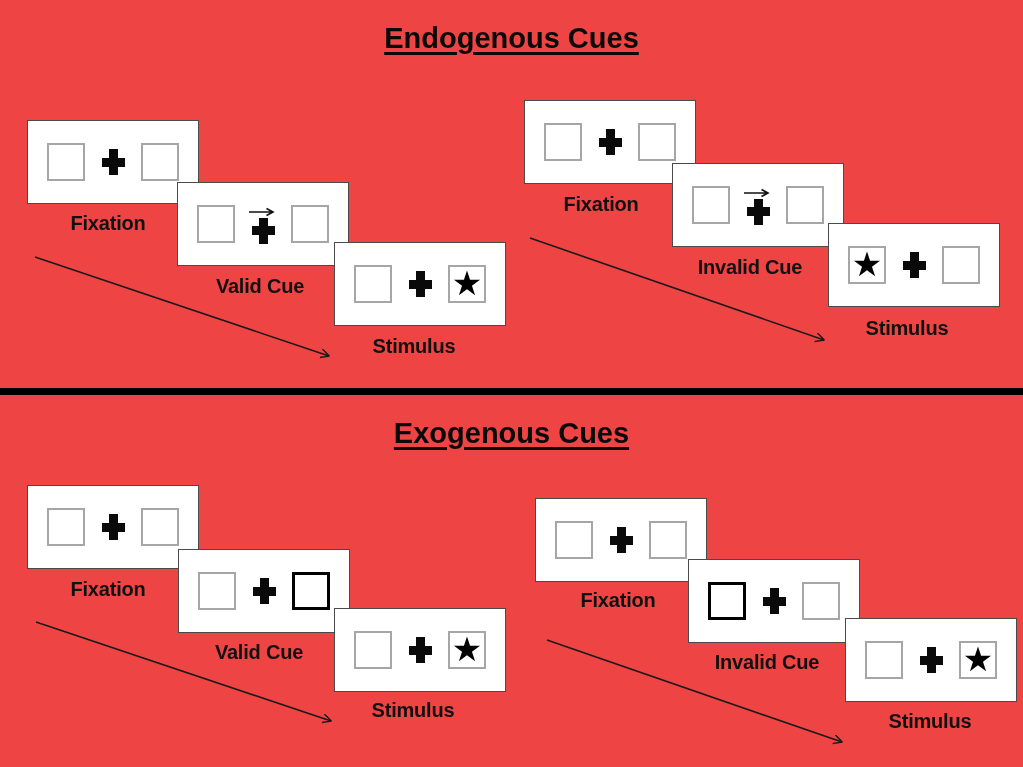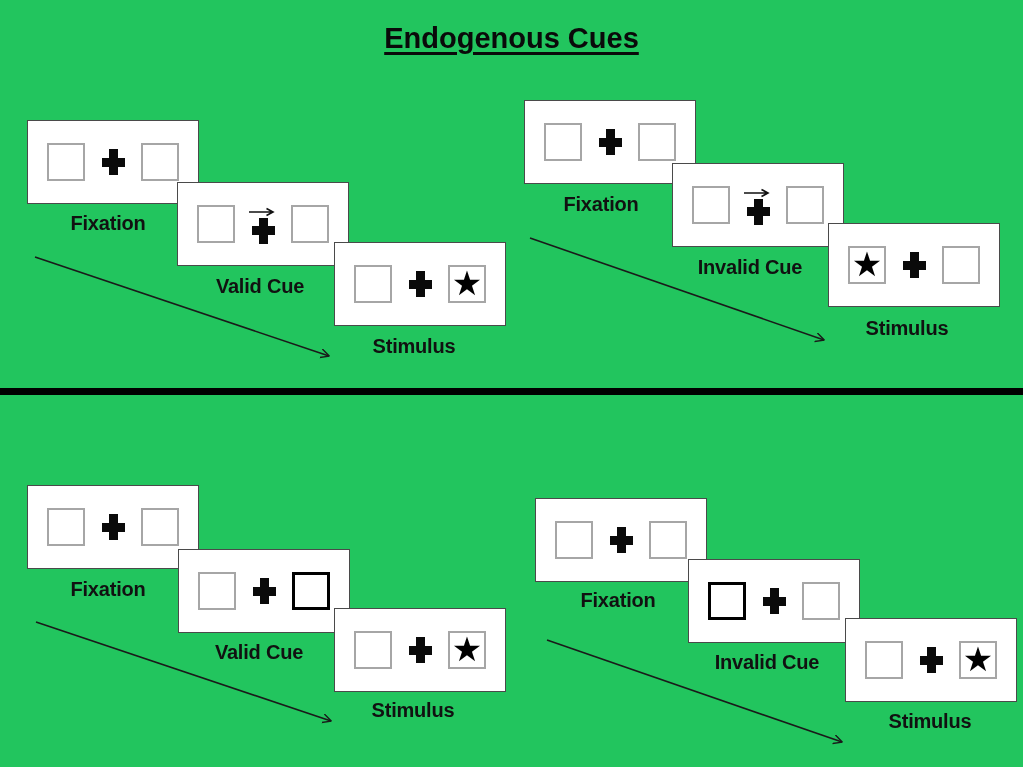--- a/index.html
+++ b/index.html
@@ -1,17 +1,17 @@
 <!DOCTYPE html>
 <html><head>
 <meta charset="utf-8">
 <style>
   html,body{margin:0;padding:0;background:#ffffff;}
   #canvas{
-    position:relative;width:1023px;height:767px;background:#22c55e;overflow:hidden;
+    position:relative;width:1023px;height:767px;background:#ef4444;overflow:hidden;
     font-family:"Liberation Sans",sans-serif;color:#111111;
   }
   .section-title{
     position:absolute;left:0;width:100%;text-align:center;
     font-size:29px;font-weight:bold;color:#0a0a0a;
     text-decoration:underline;text-decoration-thickness:2.5px;text-underline-offset:4px;
   }
   .divider{position:absolute;left:0;top:388px;width:1023px;height:7px;background:#000000;}
   .arrow-layer{position:absolute;left:0;top:0;width:1023px;height:767px;}
   .group{position:absolute;left:0;top:0;width:0;height:0;overflow:visible;}
@@ -50,20 +50,21 @@
       </marker>
     </defs>
     <path d="M35,257 L329,356" fill="none" stroke="#1a1a1a" stroke-width="1.6" marker-end="url(#openhead)"></path>
     <path d="M530,238 L824,340" fill="none" stroke="#1a1a1a" stroke-width="1.6" marker-end="url(#openhead)"></path>
     <path d="M36,622 L331,721" fill="none" stroke="#1a1a1a" stroke-width="1.6" marker-end="url(#openhead)"></path>
     <path d="M547,640 L842,742" fill="none" stroke="#1a1a1a" stroke-width="1.6" marker-end="url(#openhead)"></path>
   </svg>
 
   <div class="section-title" style="top:22px">Endogenous Cues</div>
   <div class="divider"></div>
+  <div class="section-title" style="top:417px">Exogenous Cues</div>
 
   <div class="group">
     <div class="panel" style="left:27px;top:120px">
       <div class="sq"></div>
       <div class="plus"></div>
       <div class="sq"></div>
     </div>
     <div class="plabel" style="left:28px;top:212px">Fixation</div>
 
     <div class="panel" style="left:177px;top:182px">

